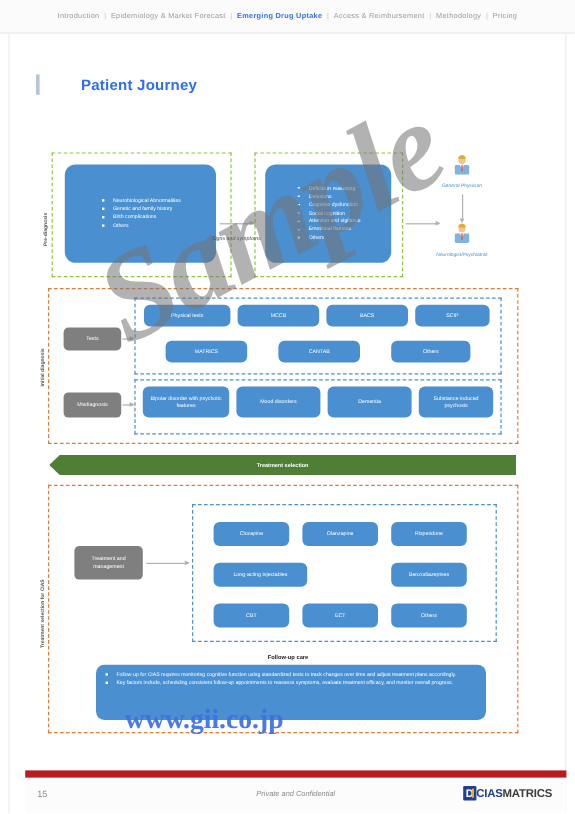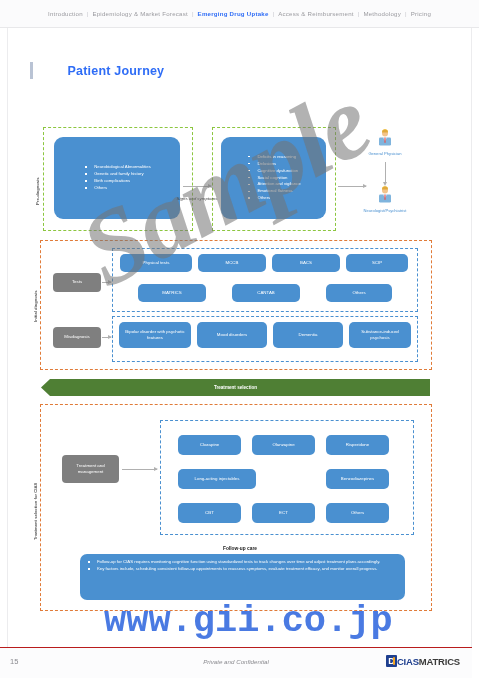--- a/index.html
+++ b/index.html
@@ -95,28 +95,28 @@
   
   .wm-sample{
     position:absolute;left:62px;top:205px;
     font-family:"Liberation Serif", serif;
     font-size:104px;font-style:italic;font-weight:bold;
     color:rgba(115,115,115,.55);
     transform:rotate(-28deg);transform-origin:left top;
     white-space:nowrap;pointer-events:none;letter-spacing:-2px;
   }
   .wm-url{
-    position:absolute;left:104px;top:600px;
-    font-size:37px;font-weight:bold;color:#3b6fe0;opacity:.92;
+    position:absolute;left:104px;top:587px;
+    font-size:23px;font-weight:bold;color:#3b6fe0;opacity:.92;
     letter-spacing:0px;pointer-events:none;
-    font-family:Liberation Mono, monospace;
-  }
-
-  
-  .footer{position:absolute;left:0;right:7px;bottom:0;height:30px;border-top:1px solid #b91c1c;background:#fcfcfd;}
+    font-family:Liberation Serif, serif;
+  }
+
+  
+  .footer{position:absolute;left:21px;right:7px;bottom:0;height:30px;border-top:6px solid #b91c1c;background:#fcfcfd;}
   .footer .pageno{position:absolute;left:10px;top:9px;font-size:7.5px;color:#8a8a8f;}
   .footer .conf{position:absolute;left:0;right:0;top:10px;text-align:center;font-size:6.2px;font-style:italic;color:#8a8a8f;}
   .footer .logo{position:absolute;right:12px;top:7px;display:flex;align-items:center;}
   .footer .logo .mark{
     width:11px;height:12px;background:#1f3f8f;border-radius:1px;color:#fff;
     font-size:9px;font-weight:bold;display:flex;align-items:center;justify-content:center;
     position:relative;overflow:hidden;
   }
   .footer .logo .mark:after{content:"";position:absolute;right:1.5px;top:2px;width:2.5px;height:8px;background:#f5a623;border-radius:1px;}
   .footer .logo .txt1{font-size:9.5px;font-weight:bold;color:#1f3f8f;letter-spacing:-.2px;}

